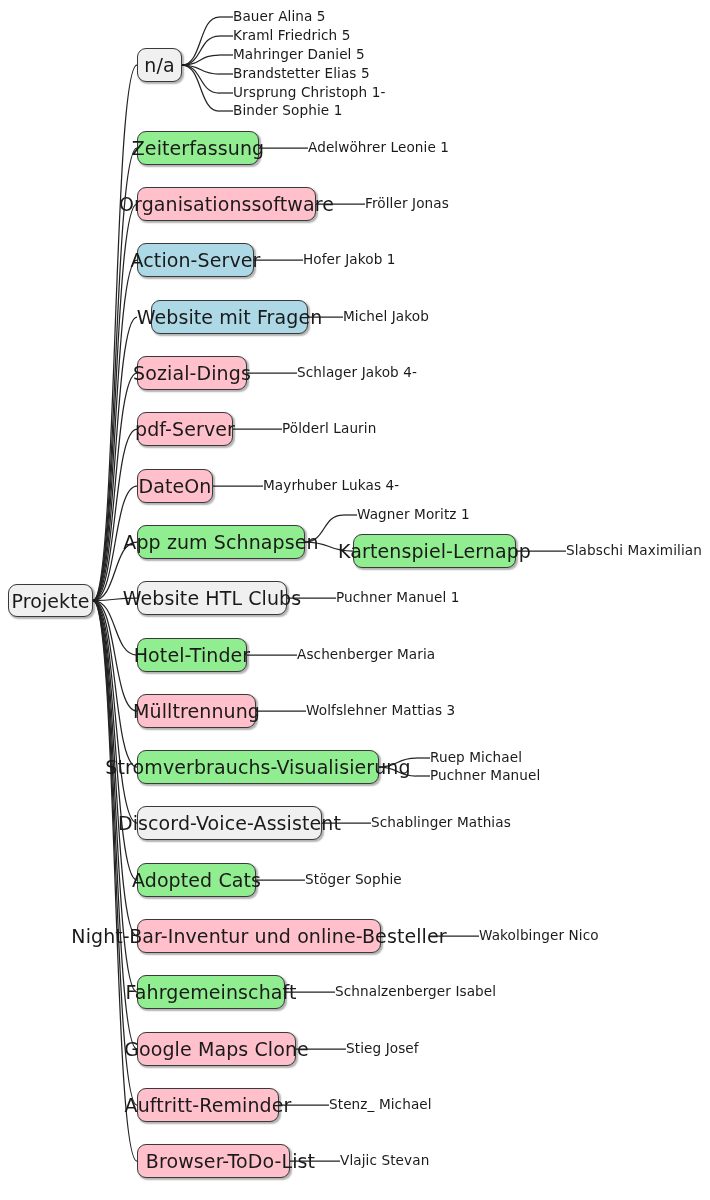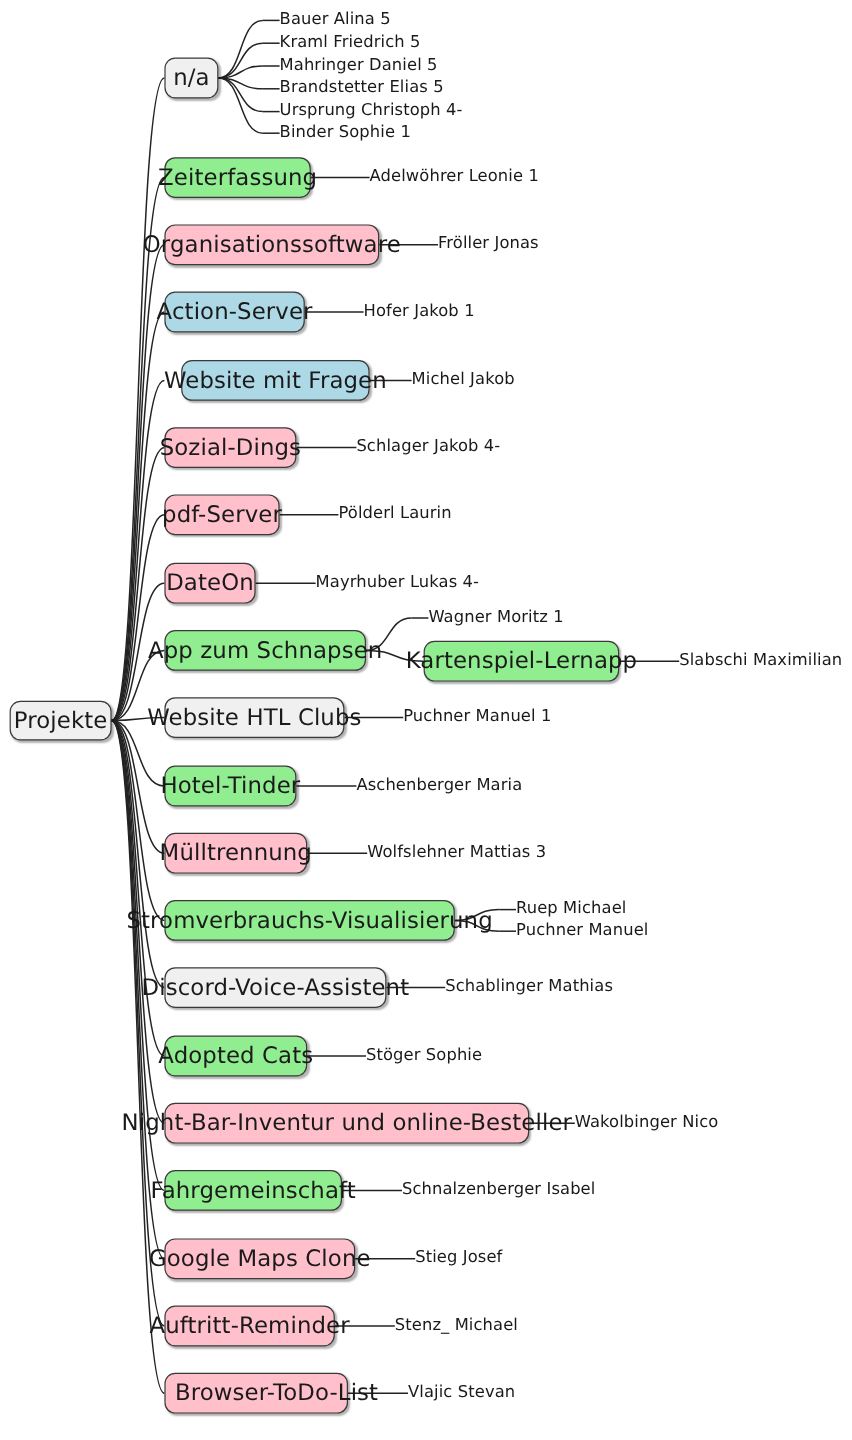--- a/index.html
+++ b/index.html
@@ -124,21 +124,21 @@
       <div class="node-box" style="left: 8px; top: 584px; width: 85px; height: 33px; background: rgb(240, 240, 240);">
         <span>Projekte</span>
       </div>
       <div class="node-box" style="left: 137px; top: 48px; width: 45px; height: 34px; background: rgb(240, 240, 240);">
         <span>n/a</span>
       </div>
       <div class="leaf-label" style="left: 233px; top: 10px;">Bauer Alina 5</div>
       <div class="leaf-label" style="left: 233px; top: 29px;">Kraml Friedrich 5</div>
       <div class="leaf-label" style="left: 233px; top: 48px;">Mahringer Daniel 5</div>
       <div class="leaf-label" style="left: 233px; top: 67px;">Brandstetter Elias 5</div>
-      <div class="leaf-label" style="left: 233px; top: 86px;">Ursprung Christoph 4-</div>
+      <div class="leaf-label" style="left: 233px; top: 86px;">Ursprung Christoph 1-</div>
       <div class="leaf-label" style="left: 233px; top: 104px;">Binder Sophie 1</div>
       <div class="node-box" style="left: 137px; top: 131px; width: 122px; height: 34px; background: rgb(144, 238, 144);">
         <span>Zeiterfassung</span>
       </div>
       <div class="leaf-label" style="left: 308px; top: 141px;">Adelwöhrer Leonie 1</div>
       <div class="node-box" style="left: 137px; top: 187px; width: 179px; height: 34px; background: rgb(255, 192, 203);">
         <span>Organisationssoftware</span>
       </div>
       <div class="leaf-label" style="left: 365px; top: 197px;">Fröller Jonas</div>
       <div class="node-box" style="left: 137px; top: 243px; width: 117px; height: 34px; background: rgb(173, 216, 230);">
@@ -187,21 +187,21 @@
       <div class="leaf-label" style="left: 430px; top: 751px;">Ruep Michael</div>
       <div class="leaf-label" style="left: 430px; top: 769px;">Puchner Manuel</div>
       <div class="node-box" style="left: 137px; top: 806px; width: 185px; height: 34px; background: rgb(240, 240, 240);">
         <span>Discord-Voice-Assistent</span>
       </div>
       <div class="leaf-label" style="left: 371px; top: 816px;">Schablinger Mathias</div>
       <div class="node-box" style="left: 137px; top: 863px; width: 119px; height: 34px; background: rgb(144, 238, 144);">
         <span>Adopted Cats</span>
       </div>
       <div class="leaf-label" style="left: 305px; top: 873px;">Stöger Sophie</div>
-      <div class="node-box" style="left: 137px; top: 919px; width: 304px; height: 34px; background: rgb(255, 192, 203);">
+      <div class="node-box" style="left: 137px; top: 919px; width: 244px; height: 34px; background: rgb(255, 192, 203);">
         <span>Night-Bar-Inventur und online-Besteller</span>
       </div>
       <div class="leaf-label" style="left: 479px; top: 929px;">Wakolbinger Nico</div>
       <div class="node-box" style="left: 137px; top: 975px; width: 148px; height: 34px; background: rgb(144, 238, 144);">
         <span>Fahrgemeinschaft</span>
       </div>
       <div class="leaf-label" style="left: 335px; top: 985px;">Schnalzenberger Isabel</div>
       <div class="node-box" style="left: 137px; top: 1032px; width: 159px; height: 34px; background: rgb(255, 192, 203);">
         <span>Google Maps Clone</span>
       </div>

